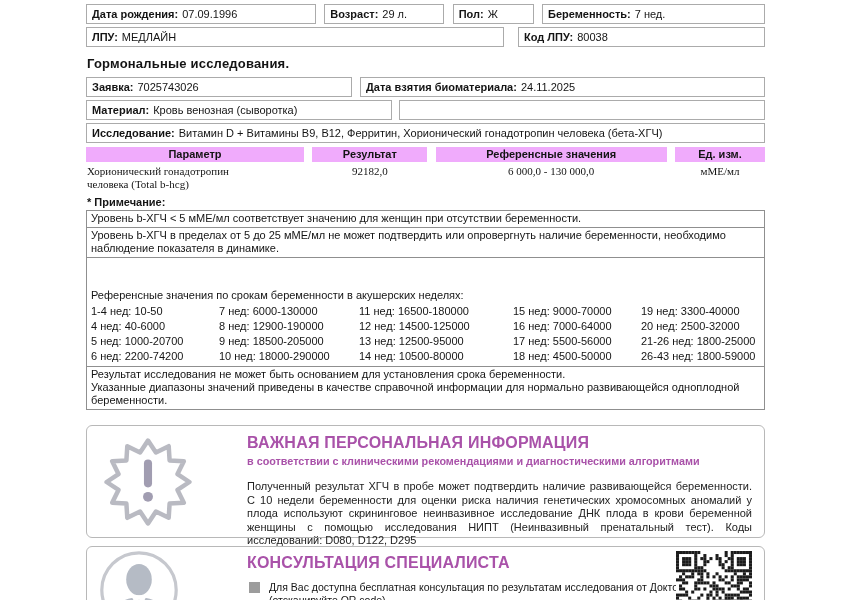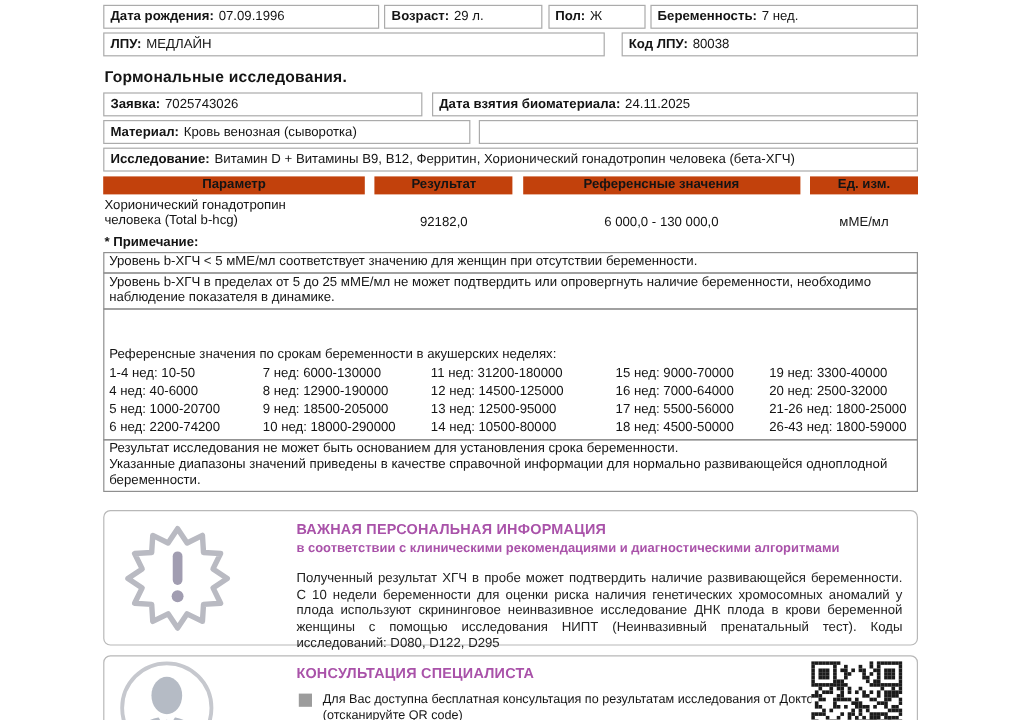--- a/index.html
+++ b/index.html
@@ -11,51 +11,51 @@
   }
   .doc { width: 679px; margin: 4px 0 0 86px; }
 
   
   .frow { display: flex; justify-content: space-between; margin-bottom: 3px; }
   .fbox {
     border: 1px solid #ababab; height: 20px; line-height: 18px;
     padding: 0 5px; white-space: nowrap; overflow: hidden;
   }
   .fbox b { margin-right: 4px; }
-  .w230{width:230px}.w120{width:132px}.w81{width:81px}.w223{width:223px}
+  .w230{width:230px}.w120{width:120px}.w81{width:81px}.w223{width:223px}
   .w418{width:418px}.w247{width:247px}
   .w266{width:266px}.w405{width:405px}
   .w306{width:306px}.w366{width:366px}
   .wfull{width:679px}
 
   .title { font-size: 13px; font-weight: bold; margin: 9px 0 6px 1px; letter-spacing: .2px; }
 
   
   .thead { display: flex; justify-content: space-between; margin-top: 4px; }
-  .th { background: #c2410c; font-weight: bold; text-align: center; height: 15px; line-height: 15px; }
+  .th { background: #f0abfc; font-weight: bold; text-align: center; height: 15px; line-height: 15px; }
   .c1{width:218px}.c2{width:115px}.c3{width:231px}.c4{width:90px}
-  .trow { display: flex; justify-content: space-between; align-items: flex-end; padding: 3px 0 4px; }
+  .trow { display: flex; justify-content: space-between; align-items: flex-start; padding: 3px 0 4px; font-family: Liberation Serif, serif; }
   .param { max-width: 175px; line-height: 13px; padding-left: 1px; }
   .tc { text-align: center; }
 
   .noteLabel { font-weight: bold; margin: 1px 0 3px 1px; }
   .nbox { border: 1px solid #8f8f8f; padding: 1px 4px 2px; line-height: 13px; margin-top: -1px; }
   .weeks { display: flex; margin-top: 1px; }
   .wk-title { line-height: 15px; margin-top: 29px; }
   .wc { line-height: 15px; }
   .wc1{width:128px}.wc2{width:140px}.wc3{width:154px}.wc4{width:128px}.wc5{flex:1}
 
   
   .panel { border: 1px solid #b8b8b8; border-radius: 6px; display: flex; background: #fff; }
   .info-panel { margin-top: 15px; height: 113px; }
   .consult-panel { margin-top: 8px; height: 88px; }
   .icon-col { width: 160px; flex-shrink: 0; display: flex; align-items: center; }
   .info-icon-col { padding-left: 16px; }
   .consult-icon-col { padding-left: 12px; }
-  .p-title { color: #A952A9; font-weight: bold; font-size: 12px; letter-spacing: .2px; }
+  .p-title { color: #A952A9; font-weight: bold; font-size: 16px; letter-spacing: .2px; }
   .p-sub { color: #A952A9; font-weight: bold; font-size: 10.8px; margin-top: 3px; }
   .info-content { flex: 1; padding: 8px 12px 0 0; }
   .p-body { margin-top: 13px; text-align: justify; font-size: 11px; line-height: 13.5px; color: #222; }
   .consult-content { flex: 1; padding-top: 7px; min-width: 0; }
   .bullet { display: flex; margin-top: 9px; }
   .sq { width: 11px; height: 11px; background: #9c9c9c; margin: 1px 9px 0 2px; flex-shrink: 0; }
   .bt { font-size: 10.5px; line-height: 13px; white-space: nowrap; }
   .qr-col { width: 88px; flex-shrink: 0; padding: 4px 6px 0 0; }
 </style>
 </head>
@@ -136,21 +136,21 @@
           <div>5 нед: 1000-20700</div>
           <div>6 нед: 2200-74200</div>
       </div>
       <div class="wc wc2">
         <div>7 нед: 6000-130000</div>
           <div>8 нед: 12900-190000</div>
           <div>9 нед: 18500-205000</div>
           <div>10 нед: 18000-290000</div>
       </div>
       <div class="wc wc3">
-        <div>11 нед: 31200-180000</div>
+        <div>11 нед: 16500-180000</div>
           <div>12 нед: 14500-125000</div>
           <div>13 нед: 12500-95000</div>
           <div>14 нед: 10500-80000</div>
       </div>
       <div class="wc wc4">
         <div>15 нед: 9000-70000</div>
           <div>16 нед: 7000-64000</div>
           <div>17 нед: 5500-56000</div>
           <div>18 нед: 4500-50000</div>
       </div>

